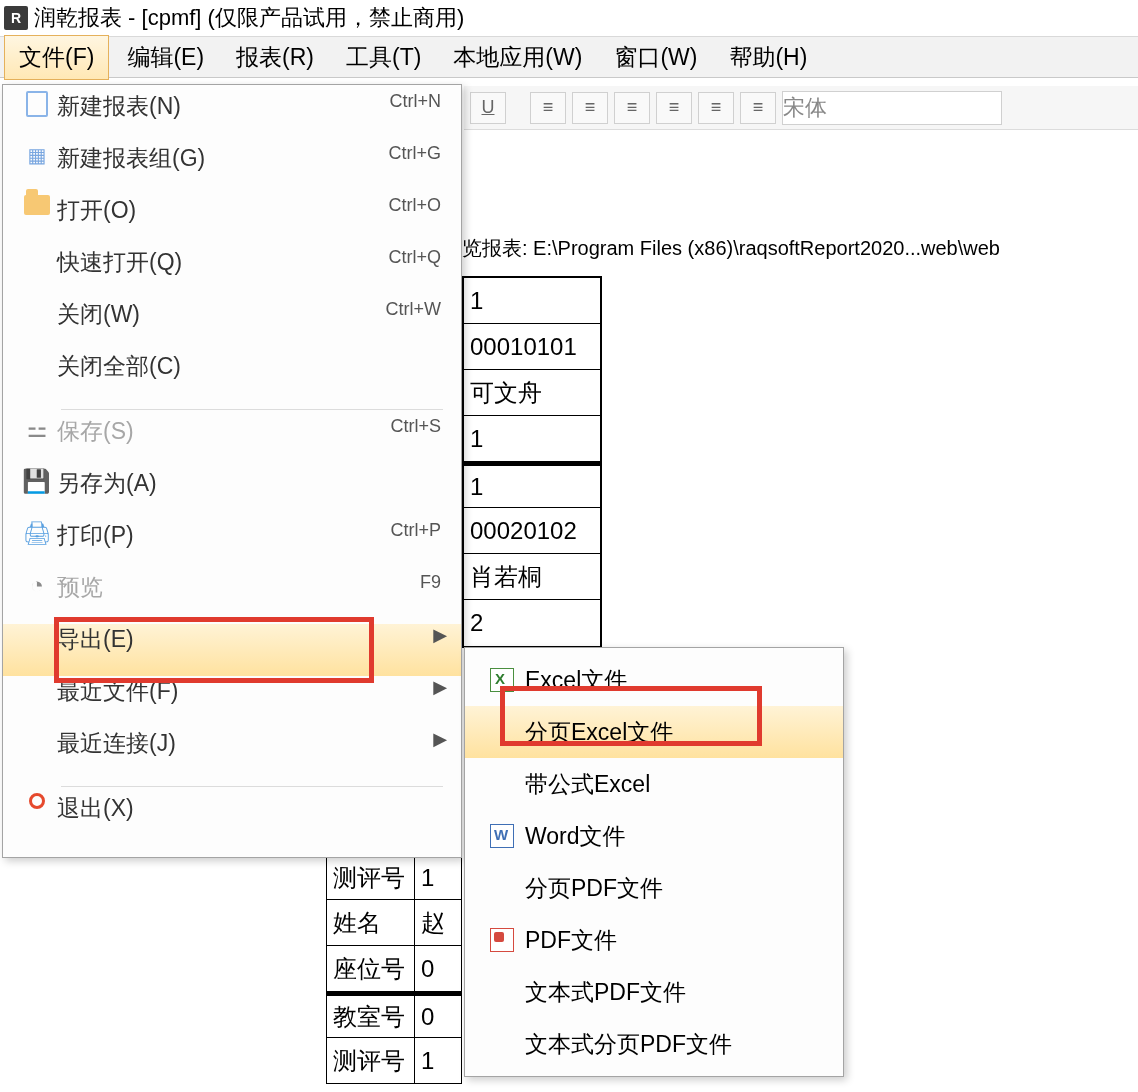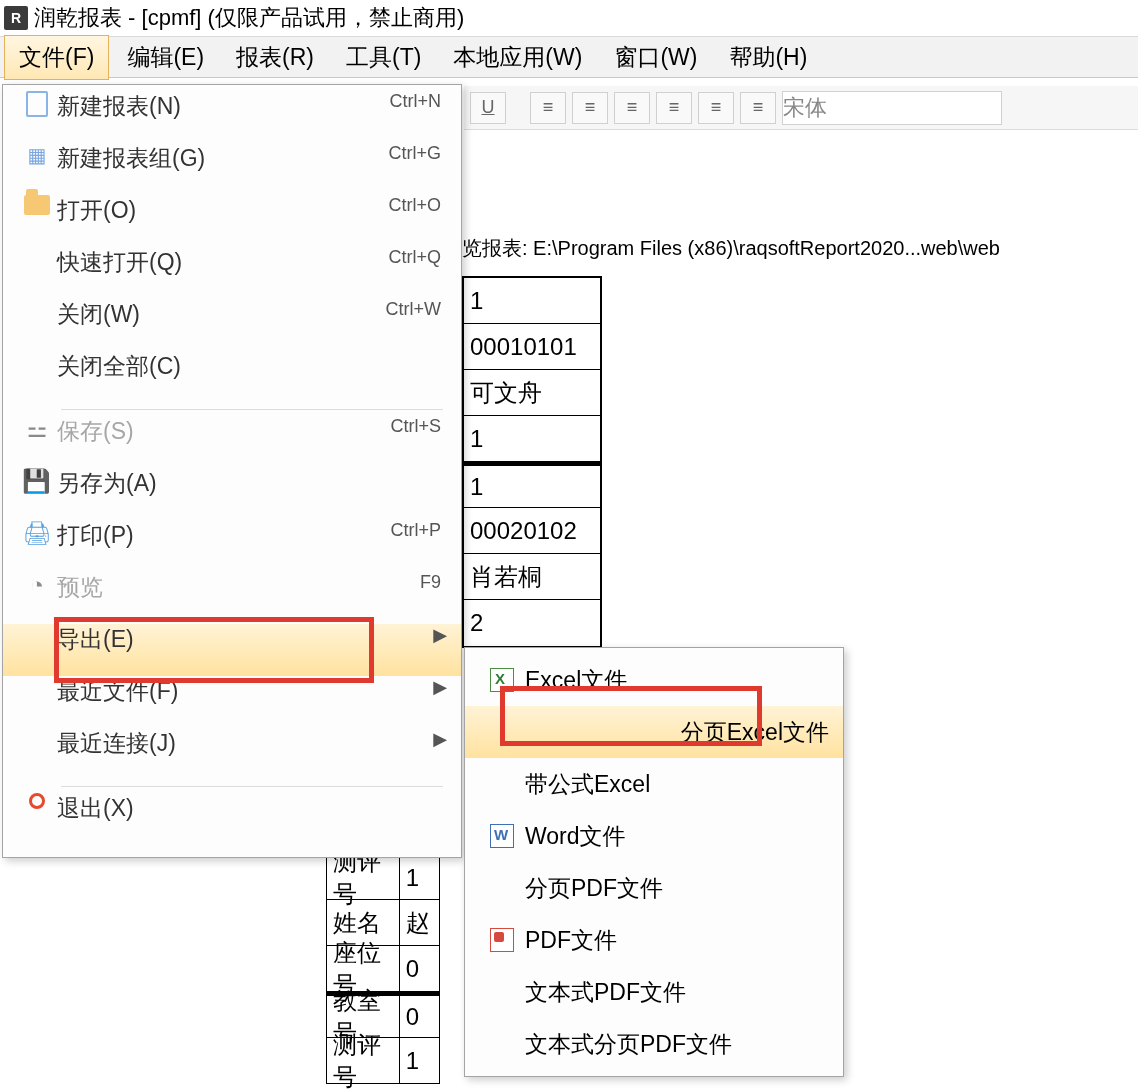--- a/index.html
+++ b/index.html
@@ -92,21 +92,21 @@
     font-size:24px;
     height:46px;
     display:flex; align-items:center;
   }
   .data-grid .cell:last-child { border-bottom:none; }
   .data-sep { border-top:4px solid #000; }
 
   .lower-grid {
     position:absolute;
     left:326px; top:854px;
-    width:114px;
+    width:136px;
     font-size:24px;
   }
   .lower-grid .row { display:flex; border:1px solid #000; border-top:none; height:46px; }
   .lower-grid .row:first-child { border-top:2px solid #000; }
   .lower-grid .row .lcell { border-right:1px solid #000; padding:4px 6px; display:flex; align-items:center;}
   .lower-grid .row .lcell:first-child { width:92px;}
   .lower-grid .row .lcell:last-child { border-right:none; width:48px;}
   .lower-sep { border-top:4px solid #000 !important;}
 
   
@@ -160,21 +160,20 @@
   }
   .submenu .srow {
     display:flex; align-items:center;
     height:52px;
     padding:0 14px;
     font-size:23px;
   }
   .submenu .srow .icon { width:46px; display:inline-flex; justify-content:center;}
   .submenu .srow.highlight {
     background:linear-gradient(#fff3d6,#ffe29f);
-    justify-content:flex-end;
   }
   .redbox2 {
     position:absolute;
     left:500px; top:686px;
     width:262px; height:60px;
     border:5px solid #e03a2e;
     pointer-events:none;
   }
 
   

